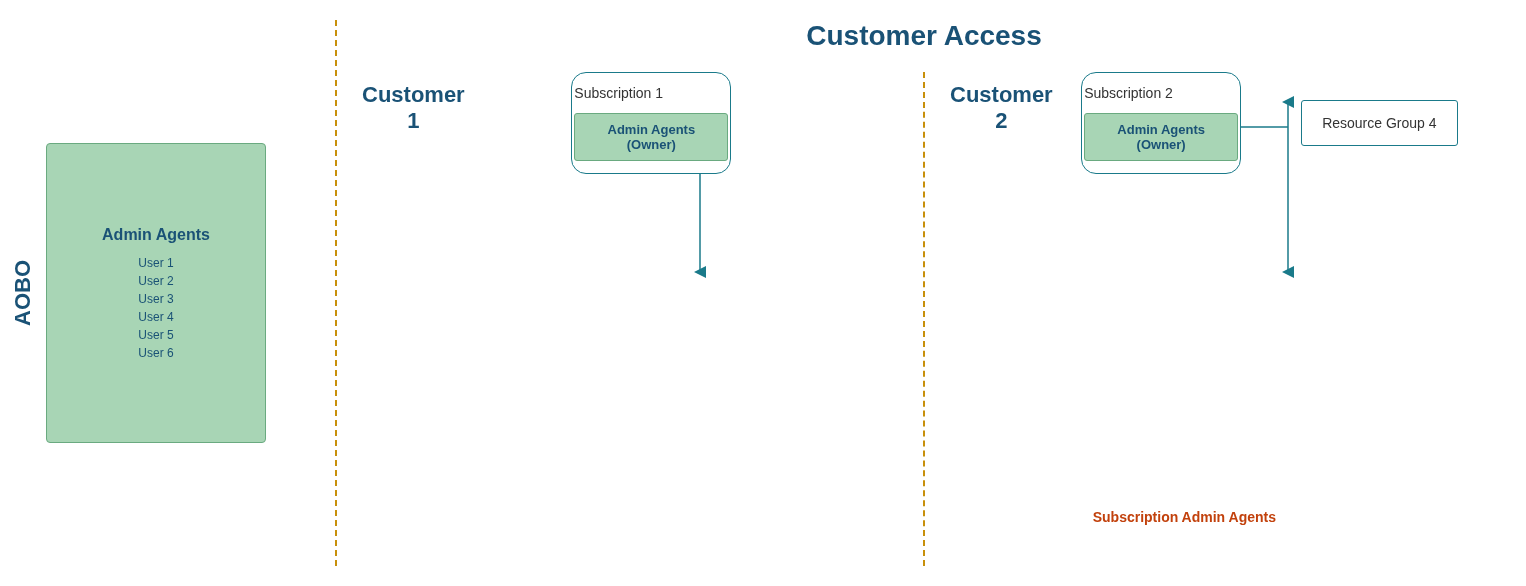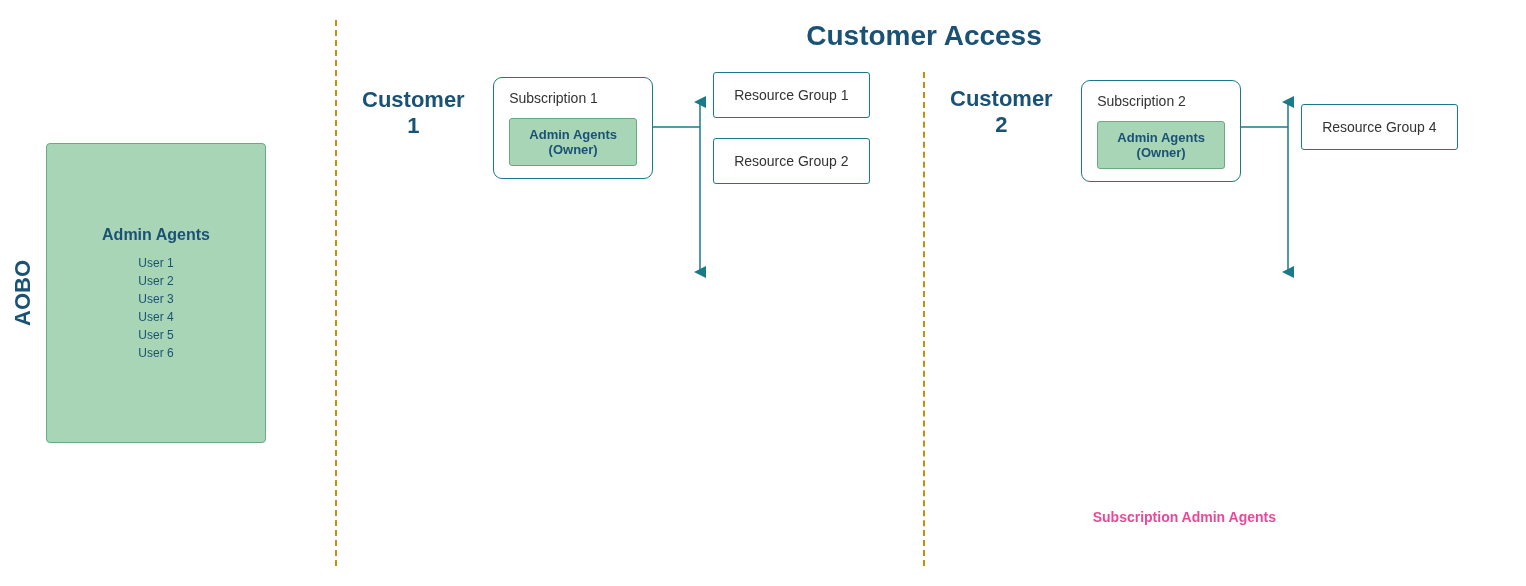--- a/index.html
+++ b/index.html
@@ -116,22 +116,22 @@
       font-size: 22px;
       font-weight: bold;
       color: #1a5276;
       margin-bottom: 30px;
       text-align: center;
     }
 
     .subscription-box {
       border: 1.5px solid #1a7a8a;
       background: #fff;
-      border-radius: 9px;
-      padding: 12px 15px;
+      border-radius: 15px;
+      padding: 12px 2px;
       min-width: 160px;
       display: flex;
       flex-direction: column;
       position: relative;
     }
 
     .subscription-label {
       font-size: 14px;
       color: #333;
       margin-bottom: 8px;
@@ -216,24 +216,20 @@
             <line x1="235" y1="175" x2="235" y2="200" stroke="#1a7a8a" stroke-width="1.5" marker-end="url(#arrowhead-down1)"></line>
           </svg>
 
           <div style="display: flex; flex-direction: row; align-items: center; gap: 0; position: relative;">
 
             <div class="subscription-box" style="margin-right: 60px;">
               <div class="subscription-label">Subscription 1</div>
               <div class="admin-owner-box">Admin Agents<br>(Owner)</div>
             </div>
 
-            <div class="resource-groups-column">
-              <div class="resource-group-box">Resource Group 1</div>
-              <div class="resource-group-box">Resource Group 2</div>
-            </div>
           </div>
         </div>
       </div>
 
       <div class="dashed-divider"></div>
 
       <div class="customer-column">
         <div class="customer-title">Customer 2</div>
 
         <div style="position: relative; width: 100%; display: flex; justify-content: center;">
@@ -247,32 +243,32 @@
               </marker>
             </defs>
             <line x1="175" y1="55" x2="235" y2="55" stroke="#1a7a8a" stroke-width="1.5"></line>
             <line x1="235" y1="55" x2="235" y2="175" stroke="#1a7a8a" stroke-width="1.5"></line>
             <line x1="235" y1="55" x2="235" y2="30" stroke="#1a7a8a" stroke-width="1.5" marker-end="url(#arrowhead-up2)"></line>
             <line x1="235" y1="175" x2="235" y2="200" stroke="#1a7a8a" stroke-width="1.5" marker-end="url(#arrowhead-down2)"></line>
           </svg>
 
           <div style="display: flex; flex-direction: row; align-items: center; gap: 0; position: relative;">
 
-            <div class="subscription-box" style="margin-right: 60px; margin-top: 8px;">
+            <div class="subscription-box" style="margin-right: 60px;">
               <div class="subscription-label">Subscription 2</div>
               <div class="admin-owner-box">Admin Agents<br>(Owner)</div>
             </div>
 
             <div class="resource-groups-column">
               <div class="resource-group-box">Resource Group 4</div>
             </div>
           </div>
         </div>
       </div>
 
     </div>
   </div>
 
 </div>
 
-<div style="position: absolute; bottom: 60px; right: 250px; font-size: 14px; color: #ec4899; font-weight: bold; text-align: center; line-height: 1.3;">
+<div style="position: absolute; bottom: 60px; right: 250px; font-size: 14px; color: #c2410c; font-weight: bold; text-align: center; line-height: 1.3;">
   Subscription Admin Agents
 </div>
 
 </body></html>

